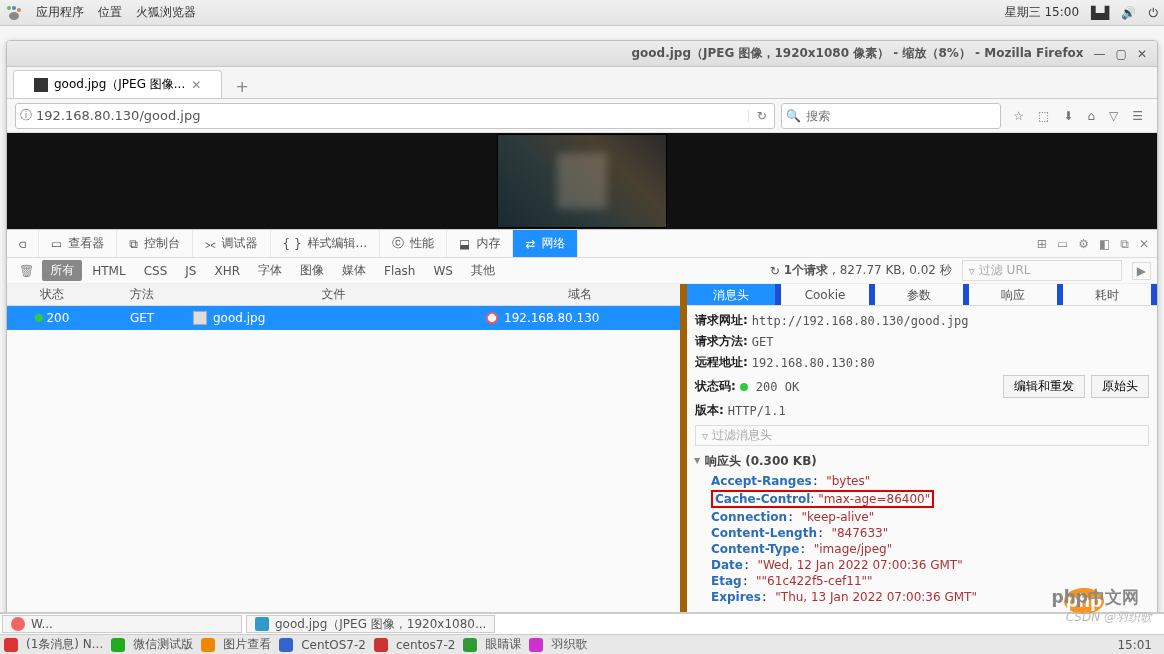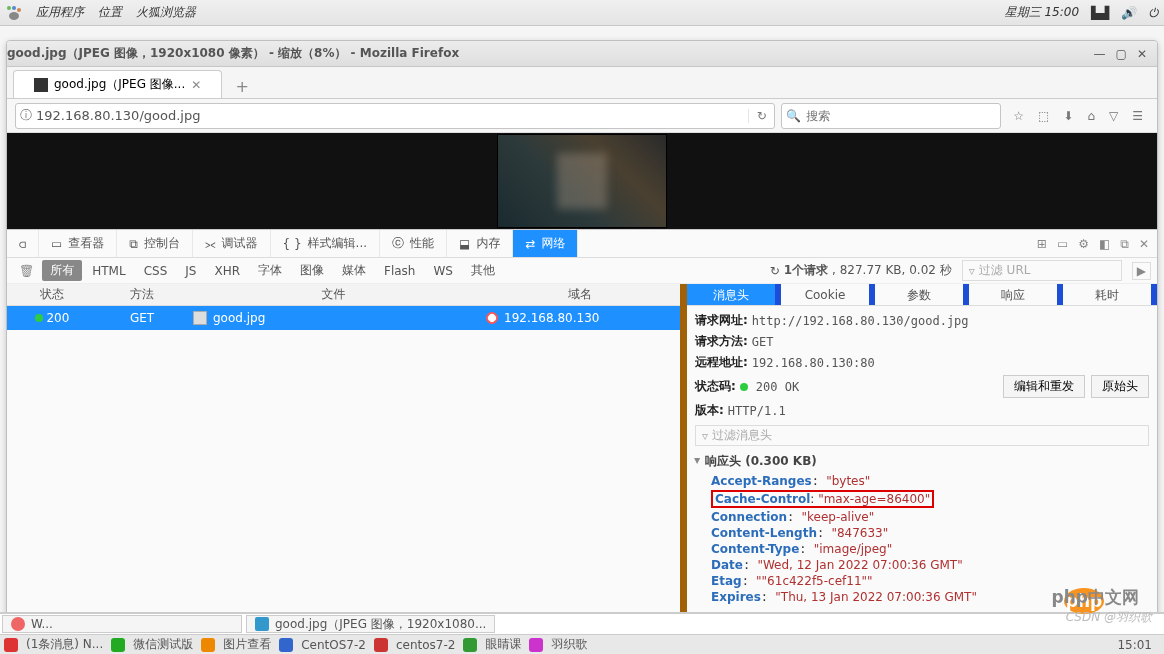--- a/index.html
+++ b/index.html
@@ -1,27 +1,27 @@
 <!DOCTYPE html>
 <html><head>
 <meta charset="utf-8">
 <style>
 * { margin:0; padding:0; box-sizing:border-box; font-family: "DejaVu Sans", Arial, sans-serif; font-size:12px; }
 body { width:1164px; height:654px; background:#f5f5f5; overflow:hidden; position:relative; }
 
 
-.gnomebar { height:26px; background:linear-gradient(#f0f0f0,#e4e4e4); border-bottom:1px solid #c8c8c8; display:flex; align-items:center; padding:0 6px; color:#333;font-style:italic; }
+.gnomebar { height:26px; background:linear-gradient(#f0f0f0,#e4e4e4); border-bottom:1px solid #c8c8c8; display:flex; align-items:center; padding:0 6px; color:#333; }
 .gnomebar .left { display:flex; gap:14px; align-items:center; }
 .gnomebar .right { margin-left:auto; display:flex; gap:12px; align-items:center; }
 .gnomebar .foot { width:16px; height:16px; display:inline-block; }
 
 
 .ffwin { margin:14px 6px 0 6px; background:#fff; border:1px solid #bfbfbf; border-radius:4px; box-shadow:0 2px 6px rgba(0,0,0,0.2); }
 .titlebar { height:26px; display:flex; align-items:center; background:linear-gradient(#ececec,#dedede); border-bottom:1px solid #c7c7c7; border-radius:4px 4px 0 0; }
-.titlebar .title { flex:1; text-align:left; color:#555; font-weight:bold; }
+.titlebar .title { flex:1; text-align:right; color:#555; font-weight:bold; }
 .titlebar .winbtns { display:flex; gap:10px; padding:0 10px; color:#555; }
 .titlebar .winbtns span { cursor:pointer; }
 
 .tabbar { height:32px; background:#f5f5f5; display:flex; align-items:flex-end; padding-left:6px; border-bottom:1px solid #ccc; }
 .tab { height:28px; background:#fff; border:1px solid #ccc; border-bottom:none; border-radius:4px 4px 0 0; display:flex; align-items:center; padding:0 20px; gap:6px; min-width:200px;text-align:right; }
 .tab .favicon { width:14px; height:14px; background:#333; }
 .tab .tablabel { max-width:140px; overflow:hidden; white-space:nowrap; text-overflow:ellipsis; }
 .tab .close { color:#888; }
 .newtab { width:28px; height:24px; display:flex; align-items:center; justify-content:center; color:#888; font-size:16px; margin-left:6px; }
 

